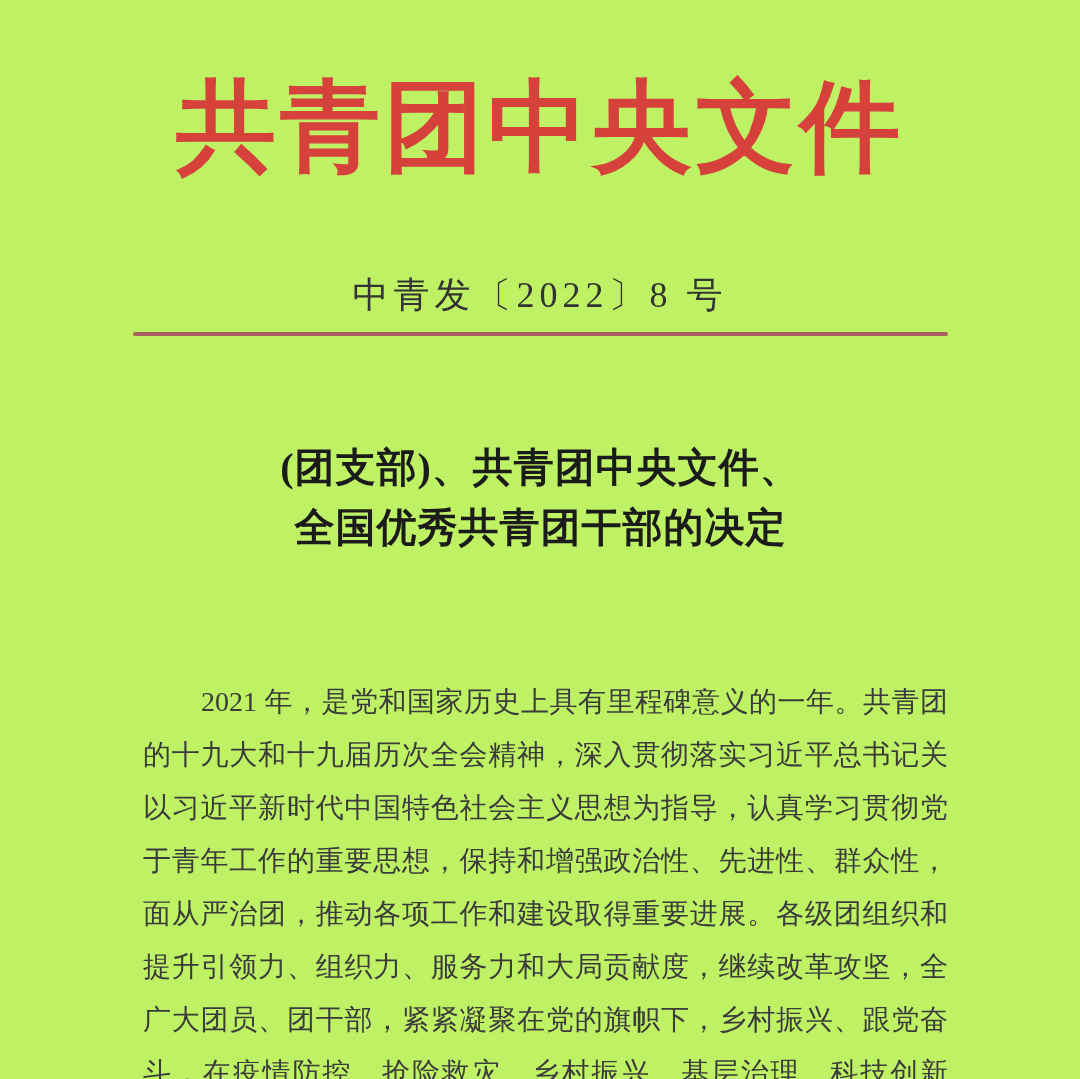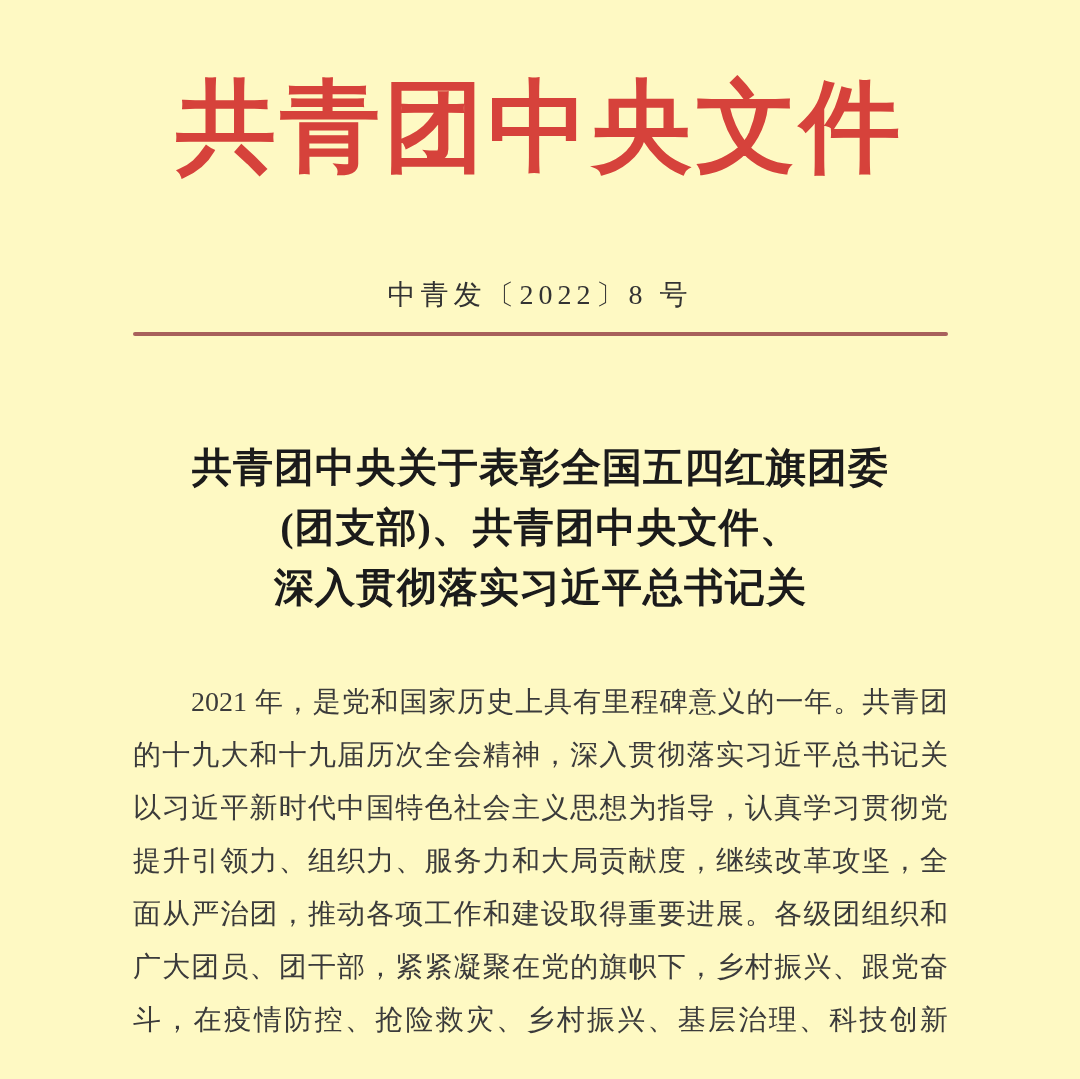--- a/index.html
+++ b/index.html
@@ -5,21 +5,21 @@
   html, body {
     margin: 0;
     padding: 0;
     background: #ffffff;
   }
   .page {
     position: relative;
     width: 1080px;
     height: 1079px;
     overflow: hidden;
-    background: #fef9c3;
+    background: #bef264;
     font-family: "Liberation Serif", "DejaVu Serif", serif;
   }
   .masthead {
     position: absolute;
     top: 58px;
     left: 0;
     right: 0;
     text-align: center;
     font-size: 100px;
     line-height: 1.4;
@@ -27,21 +27,21 @@
     letter-spacing: 4px;
     color: #d6423b;
     white-space: nowrap;
   }
   .docnum {
     position: absolute;
     top: 276px;
     left: 0;
     right: 0;
     text-align: center;
-    font-size: 28px;
+    font-size: 36px;
     line-height: 38px;
     letter-spacing: 5px;
     color: #333333;
     white-space: nowrap;
   }
   .rule {
     position: absolute;
     top: 332px;
     left: 133px;
     width: 815px;
@@ -69,45 +69,46 @@
     font-size: 28px;
     color: #3b3b3b;
   }
   .b-line {
     height: 53px;
     line-height: 53px;
     text-align: justify;
     text-align-last: justify;
     overflow: visible;
     white-space: nowrap;
+    margin-left: 10px;
   }
   .b-line.indent {
     text-indent: 58px;
   }
 </style>
 </head>
 <body>
 
 <div class="page">
 
   <div class="masthead">共青团中央文件</div>
 
   <div class="docnum">中青发〔2022〕8 号</div>
 
   <div class="rule"></div>
 
   <div class="doc-title">
-    <div class="t-line">共青团中央关于表彰全国五四红旗团委</div>
     <div class="t-line">(团支部)、共青团中央文件、</div>
-    <div class="t-line">深入贯彻落实习近平总书记关</div>
+    <div class="t-line">全国优秀共青团干部的决定</div>
   </div>
 
   <div class="body-text">
     <div class="b-line indent">2021 年，是党和国家历史上具有里程碑意义的一年。共青团</div>
     <div class="b-line">的十九大和十九届历次全会精神，深入贯彻落实习近平总书记关</div>
     <div class="b-line">以习近平新时代中国特色社会主义思想为指导，认真学习贯彻党</div>
+    <div class="b-line">于青年工作的重要思想，保持和增强政治性、先进性、群众性，</div>
+    <div class="b-line">面从严治团，推动各项工作和建设取得重要进展。各级团组织和</div>
     <div class="b-line">提升引领力、组织力、服务力和大局贡献度，继续改革攻坚，全</div>
-    <div class="b-line">面从严治团，推动各项工作和建设取得重要进展。各级团组织和</div>
     <div class="b-line">广大团员、团干部，紧紧凝聚在党的旗帜下，乡村振兴、跟党奋</div>
     <div class="b-line">斗，在疫情防控、抢险救灾、乡村振兴、基层治理、科技创新</div>
   </div>
 
 </div>
 
 </body></html>

